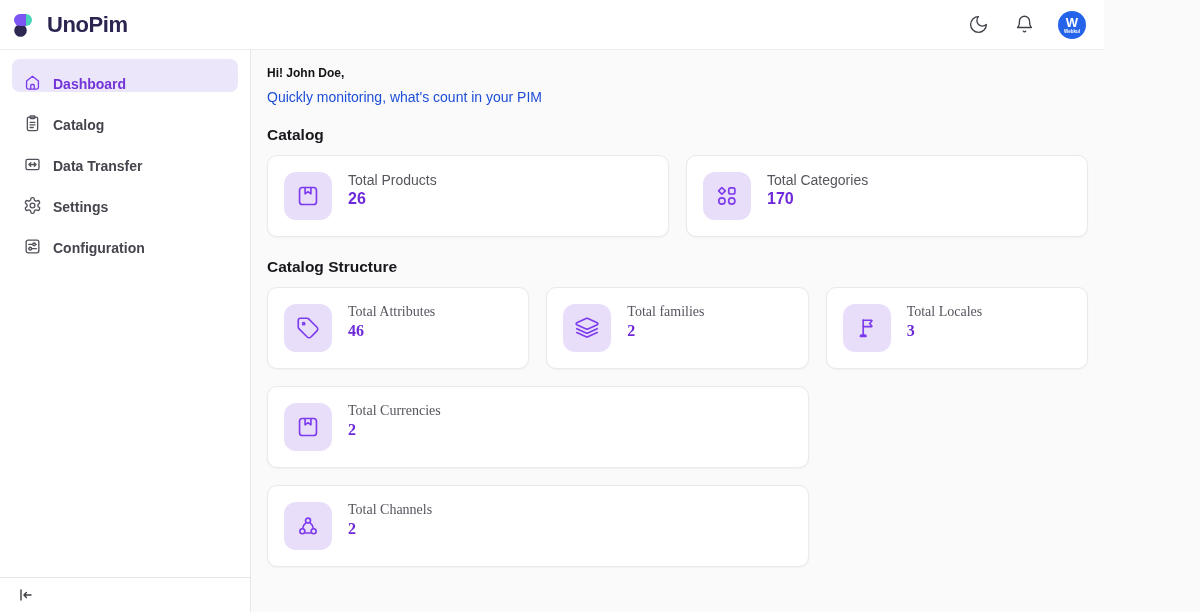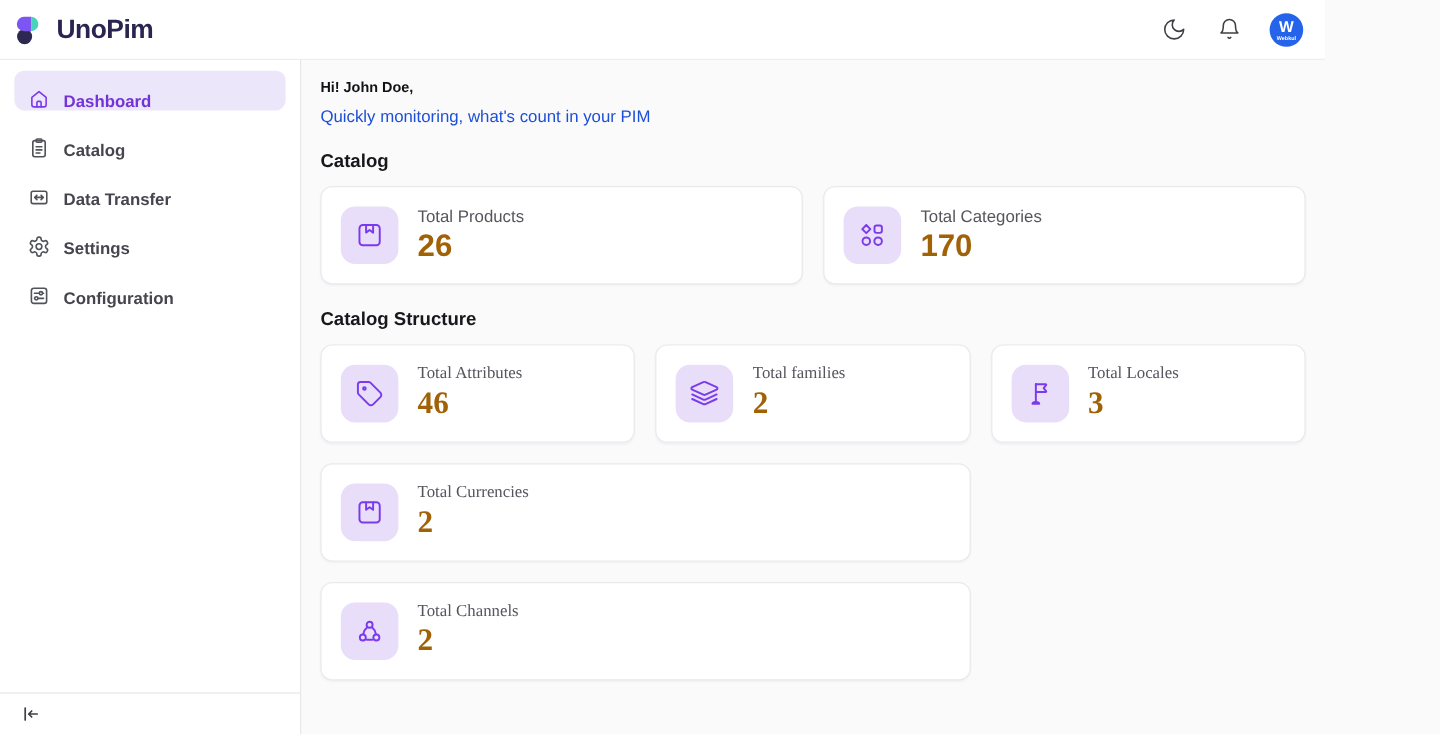--- a/index.html
+++ b/index.html
@@ -80,21 +80,21 @@
     height: 82px;
   }
   .card-icon {
     width: 48px; height: 48px; border-radius: 12px;
     background: #e9def9;
     display: flex; align-items: center; justify-content: center;
     flex: 0 0 auto;
   }
   .card-icon svg { stroke: #7c3aed; }
   .card-label { font-size: 14px; color: #55555e; }
-  .card-value { font-size: 26px; font-weight: 700; color: #a16207; margin-top: 2px; line-height: 1.1; }
+  .card-value { font-size: 16px; font-weight: 700; color: #6d28d9; margin-top: 2px; line-height: 1.1; }
 </style>
 </head>
 <body>
 
 <div class="app">
 
   <header class="header">
     <div class="logo">
       <svg width="28" height="26" viewBox="0 0 28 26">
         <circle cx="8.5" cy="18.5" r="6.3" fill="#2c2851"></circle>

